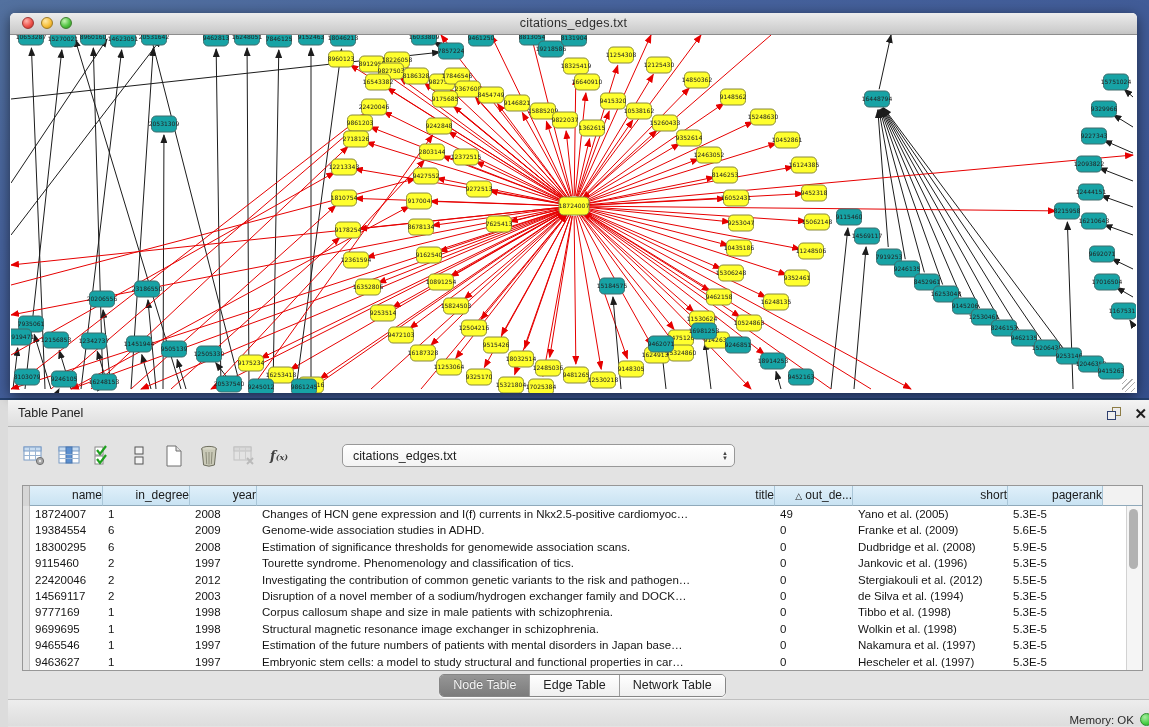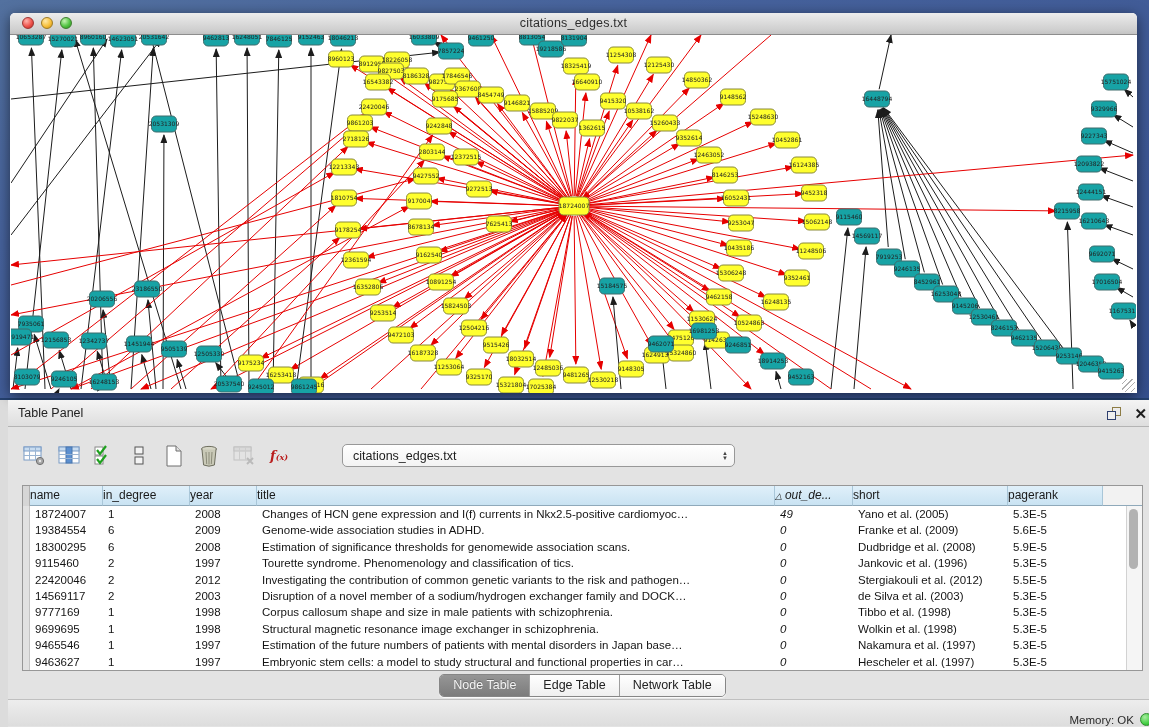--- a/index.html
+++ b/index.html
@@ -55,54 +55,54 @@
   .panel-title{font-size:12.5px;color:#222;}
   .hd-sp{flex:1;}
   .hd-ic{margin-left:12px;cursor:default;display:flex;align-items:center;}
   .close-x{font-size:15px;font-weight:bold;color:#1d1d1d;line-height:1;}
 
   .toolbar{height:57px;display:flex;align-items:center;padding-left:14px;box-sizing:border-box;}
   .tbtn{
     width:24px;height:24px;border:none;background:transparent;padding:0;margin-right:11px;
     display:flex;align-items:center;justify-content:center;cursor:pointer;
   }
-  .fx{font-family:"DejaVu Serif",serif;font-style:italic;font-weight:bold;font-size:13px;color:#b91c1c;}
+  .fx{font-family:"DejaVu Serif",serif;font-style:italic;font-weight:bold;font-size:13px;color:#404040;}
   .fx small{font-size:8px;font-weight:bold;}
   .dropdown{
     margin-left:40px;width:393px;height:23px;box-sizing:border-box;
     border:1px solid #989898;border-radius:5px;
     background:linear-gradient(#ffffff,#f3f3f3);
     display:flex;align-items:center;padding:0 6px 0 10px;
     box-shadow:inset 0 1px 0 #fff;
   }
   .dd-label{flex:1;font-size:12.5px;color:#1c1c1c;}
   .dd-arrows{display:flex;flex-direction:column;line-height:4.5px;font-size:6px;color:#444;text-align:center;}
 
   .table-wrap{
     margin-left:14px;margin-top:1px;width:1121px;height:186px;box-sizing:border-box;
     border:1px solid #979797;background:#fff;position:relative;overflow:hidden;
   }
   .thead{display:flex;height:20px;background:linear-gradient(#e0f0fa,#c8e2f2);}
   .hcell{
     box-sizing:border-box;height:20px;line-height:19px;font-size:12px;color:#1a1a1a;
-    text-align:left;border-right:1px solid #a9c6d8;border-bottom:1px solid #8fa9ba;
-    overflow:hidden;white-space:nowrap;flex:0 0 auto;
+    text-align:right;border-right:1px solid #a9c6d8;border-bottom:1px solid #8fa9ba;
+    overflow:hidden;white-space:nowrap;flex:0 0 auto;padding-left:13px;
   }
   .gutter{width:6px;background:#d6d6d6;border-right:1px solid #b0b0b0;flex:0 0 auto;}
   .hrest{flex:1;background:#f2f2f2;border-bottom:1px solid #8fa9ba;}
   .sort-tri{font-size:9px;margin-right:3px;color:#222;}
   .trow{display:flex;height:16.4px;}
   .tcell{
     box-sizing:border-box;font-size:11.5px;color:#141414;line-height:16.4px;
     padding-left:5px;overflow:hidden;white-space:nowrap;flex:0 0 auto;
   }
   .rgut{width:6px;background:#e2e2e2;border-right:1px solid #c4c4c4;flex:0 0 auto;}
   
   .w0{width:73px;} .w1{width:87px;} .w2{width:67px;} .w3{width:518px;}
-  .w4{width:78px;font-style:italic;} .w5{width:155px;} .w6{width:95px;}
+  .w4{width:78px;} .w5{width:155px;} .w6{width:95px;}
   .vscroll{
     position:absolute;right:0;top:20px;bottom:0;width:15px;
     background:#f5f5f5;border-left:1px solid #d2d2d2;
   }
   .vthumb{position:absolute;left:2px;top:3px;width:9px;height:60px;border-radius:5px;background:#b2b2b2;}
 
   .tabbar{height:28px;display:flex;align-items:center;justify-content:center;}
   .segctl{display:inline-flex;border:1px solid #868686;border-radius:5px;overflow:hidden;height:21px;
     box-shadow:0 1px 1px rgba(255,255,255,.9), inset 0 1px 0 rgba(255,255,255,.6);}
   .seg{
@@ -1053,21 +1053,21 @@
           <div class="tcell w5">Stergiakouli et al. (2012)</div>
           <div class="tcell w6">5.5E-5</div>
         </div>
         <div class="trow">
           <div class="rgut"></div>
           <div class="tcell w0">14569117</div>
           <div class="tcell w1">2</div>
           <div class="tcell w2">2003</div>
           <div class="tcell w3">Disruption of a novel member of a sodium/hydrogen exchanger family and DOCK…</div>
           <div class="tcell w4">0</div>
-          <div class="tcell w5">de Silva et al. (2003)</div>
+          <div class="tcell w5">de Silva et al. (1994)</div>
           <div class="tcell w6">5.3E-5</div>
         </div>
         <div class="trow">
           <div class="rgut"></div>
           <div class="tcell w0">9777169</div>
           <div class="tcell w1">1</div>
           <div class="tcell w2">1998</div>
           <div class="tcell w3">Corpus callosum shape and size in male patients with schizophrenia.</div>
           <div class="tcell w4">0</div>
           <div class="tcell w5">Tibbo et al. (1998)</div>

